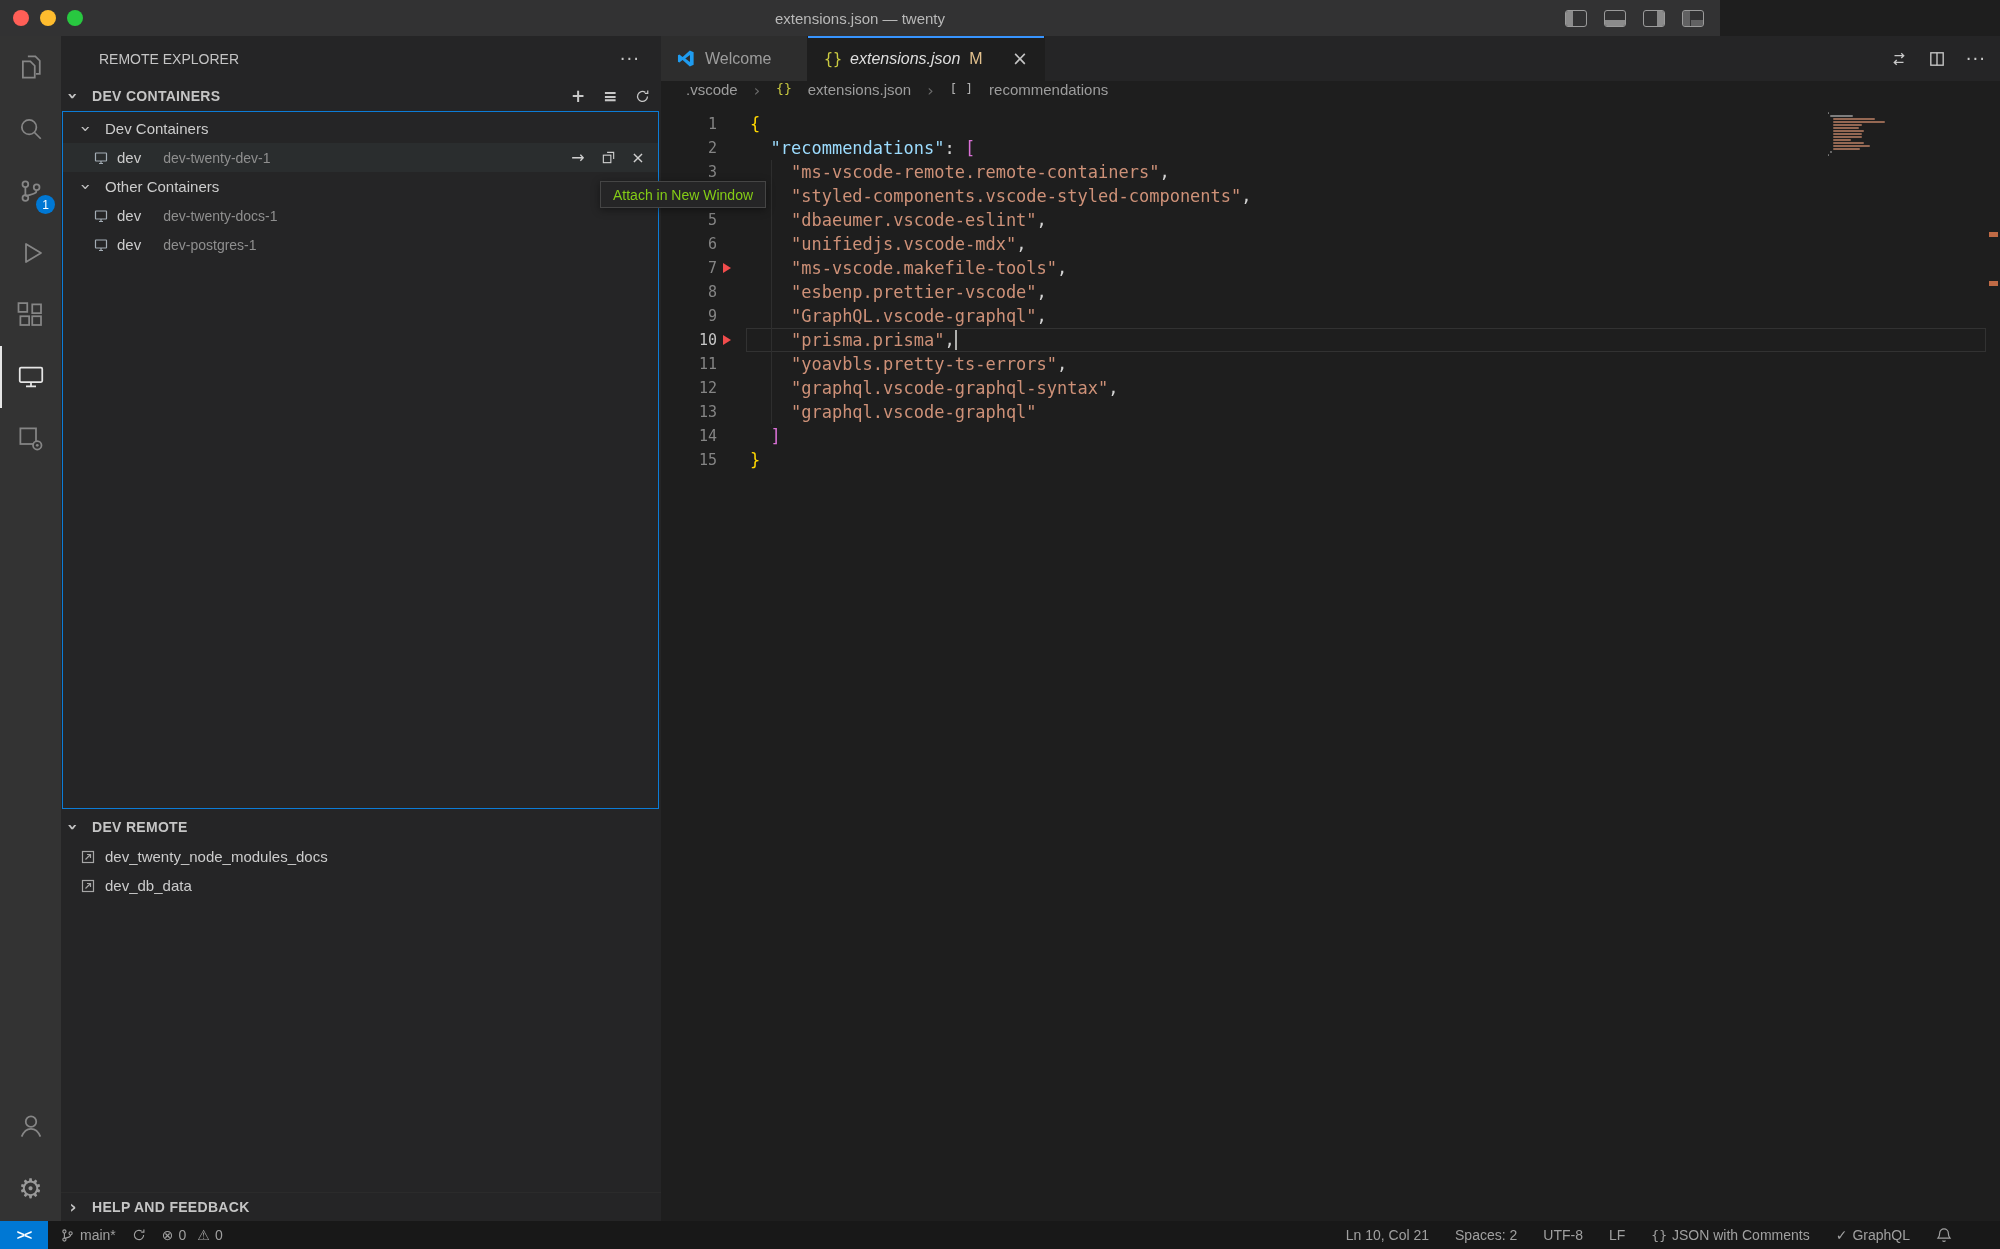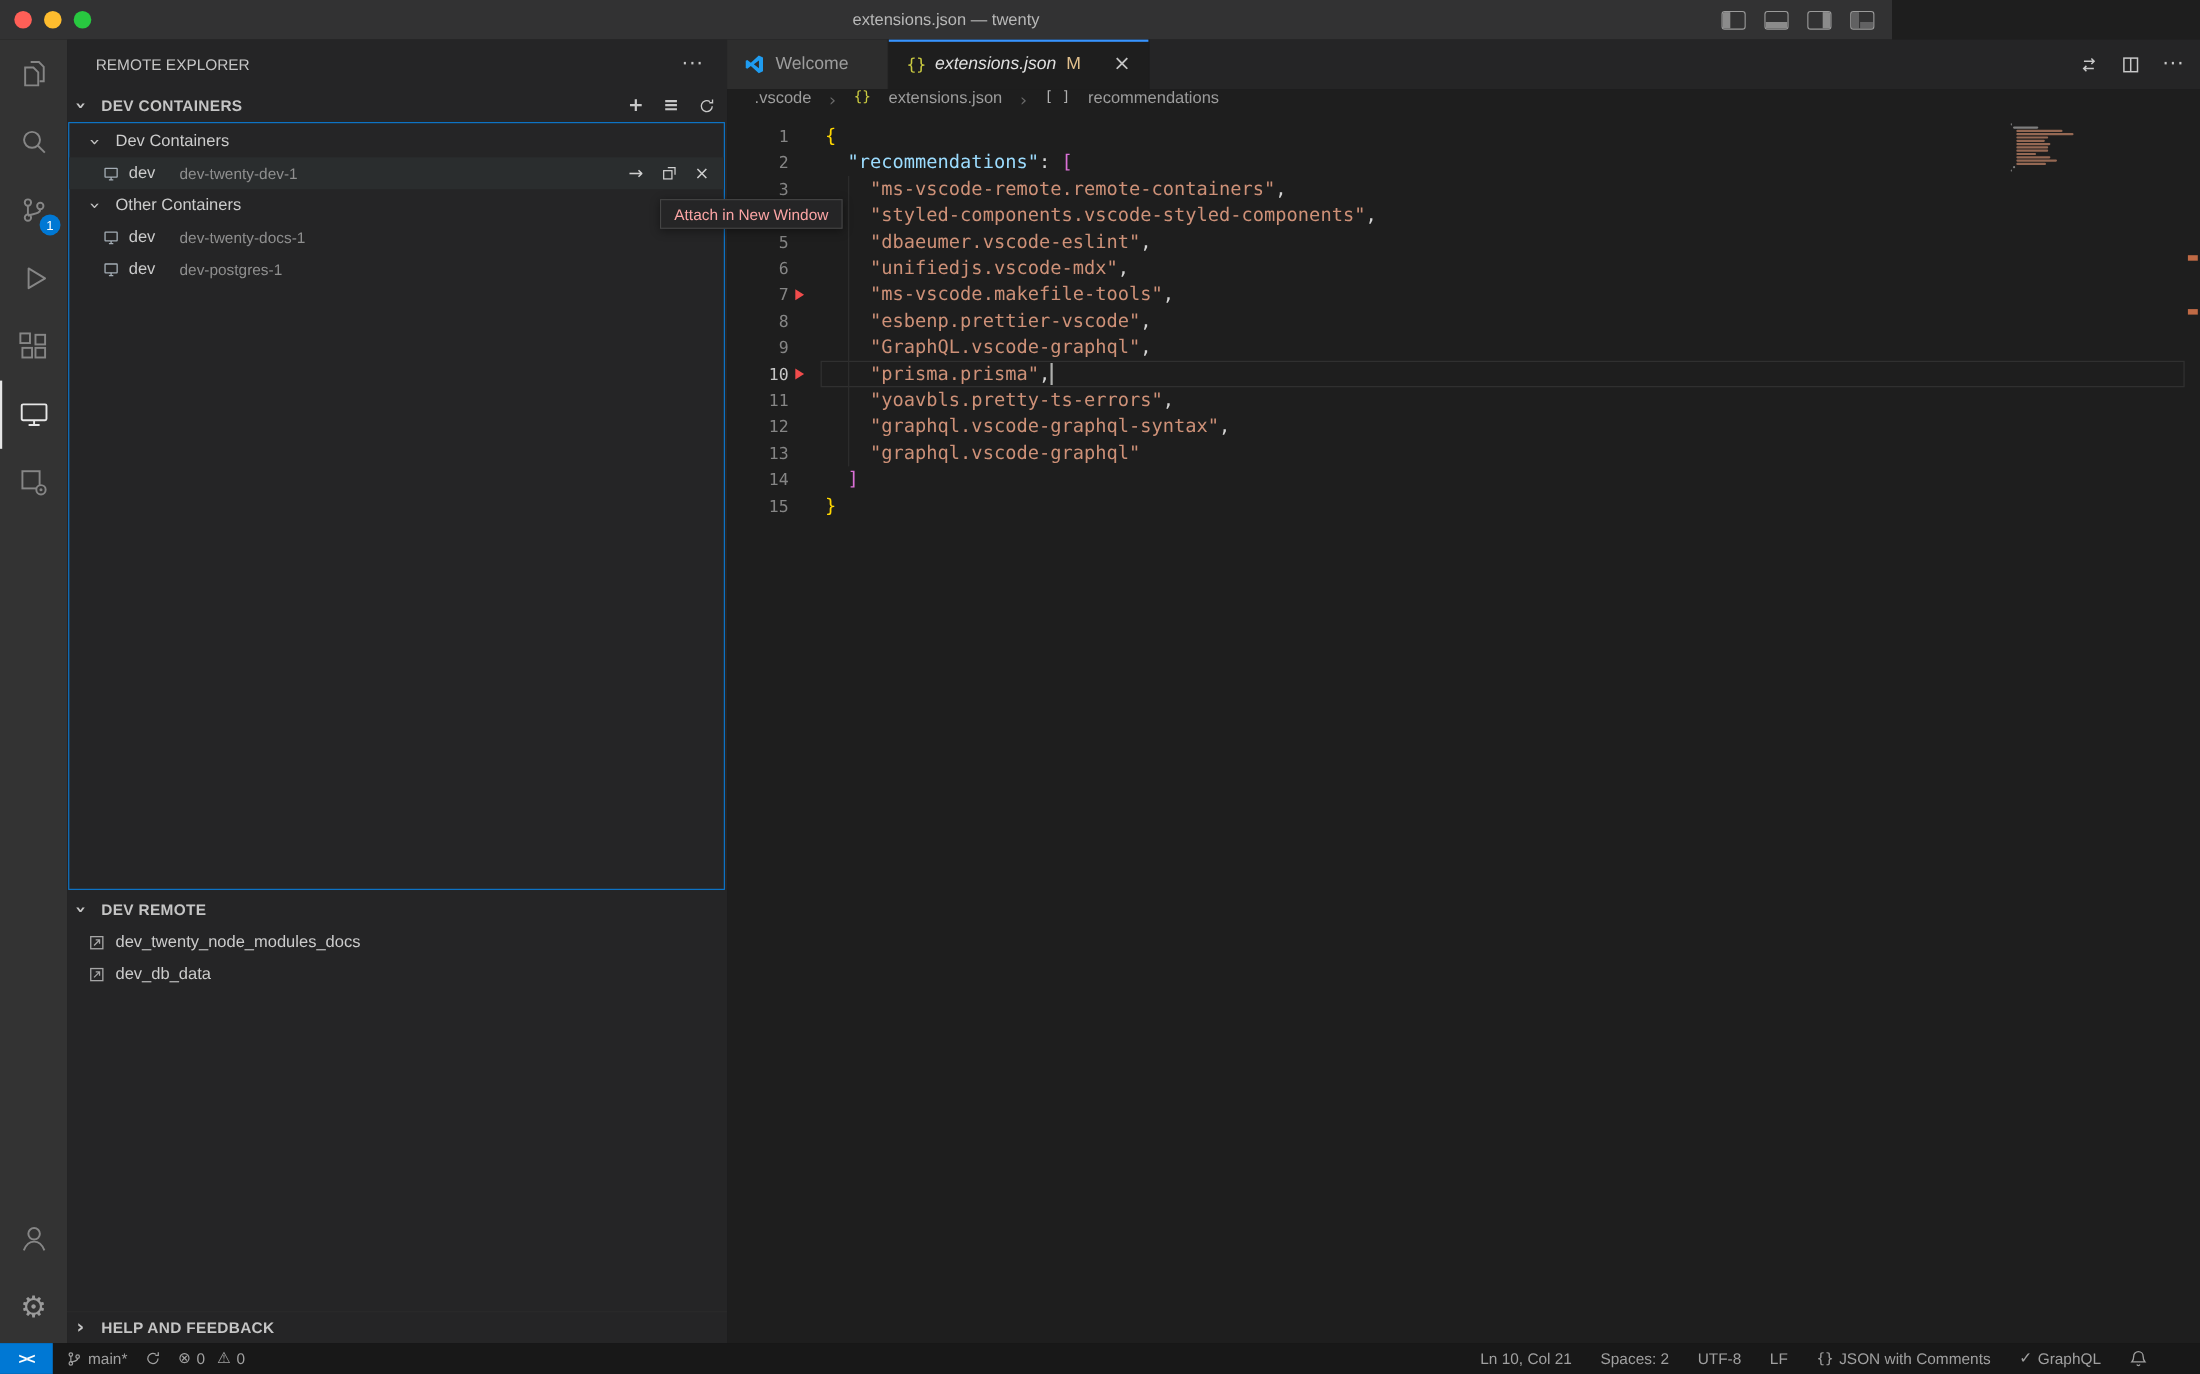--- a/index.html
+++ b/index.html
@@ -31,21 +31,21 @@
   .ab-item.active{color:#e6e6e6}
   .ab-item.active::before{content:"";position:absolute;left:0;top:0;width:2px;height:100%;background:#e6e6e6}
   .ab-badge{position:absolute;right:6px;bottom:8px;min-width:19px;height:19px;padding:0 4px;border-radius:10px;
             background:#0078d4;color:#fff;font-size:12px;display:flex;align-items:center;justify-content:center}
   #ab-bottom{position:absolute;left:0;bottom:2px;width:61px}
   .gear-glyph{font-size:27px;line-height:1;color:#9a9a9a}
 
   
   #sidebar{position:absolute;left:61px;top:36px;width:600px;height:1185px;background:#252526;color:#cccccc}
   #sidebar-titlebar{position:absolute;left:0;top:0;width:100%;height:45px;display:flex;align-items:center;
-                    padding-left:26px;font-size:14px;color:#c5c5c5}
+                    padding-left:38px;font-size:14px;color:#c5c5c5}
   #sidebar-more{position:absolute;right:21px;top:0;height:45px;display:flex;align-items:center;font-size:18px;color:#c5c5c5;letter-spacing:1px}
   .section-header{position:absolute;left:0;width:100%;height:28px;display:flex;align-items:center;
                   font-weight:700;font-size:14px;color:#c5c5c5}
   .twisty{display:inline-block;width:18px;text-align:center;font-size:17px;color:#c5c5c5;transform:rotate(90deg)}
   .collapsed .twisty{transform:none}
   .section-header .twisty{margin-left:3px}
   .section-header .sh-label{margin-left:10px;letter-spacing:.3px}
   #dc-header{top:46px}
   #dc-actions{position:absolute;right:10px;top:0;height:28px;display:flex;align-items:center;gap:14px;color:#c8c8c8}
   .hdr-icon{width:18px;height:18px;display:flex;align-items:center;justify-content:center;font-size:17px}
@@ -64,21 +64,21 @@
   .row-action svg{width:15px;height:15px;stroke:currentColor;fill:none;stroke-width:1.2}
   #dv-header{top:777px}
   #dv-list{position:absolute;left:0;top:806px;width:100%}
   .vol-row{height:29px;display:flex;align-items:center;padding-left:19px;font-size:15px;color:#cccccc}
   .vol-icon{width:16px;height:16px;color:#a6a6a6}
   .vol-label{margin-left:9px}
   #help-header{top:1156px;border-top:1px solid #2b2b2b}
 
   
   #tooltip{position:absolute;left:600px;top:181px;height:27px;padding:0 12px;display:flex;align-items:center;
-           background:#252526;border:1px solid #454545;color:#fca5a5;font-size:14px;z-index:60;
+           background:#252526;border:1px solid #454545;color:#84cc16;font-size:14px;z-index:60;
            box-shadow:0 2px 8px rgba(0,0,0,.4)}
 
   
   #tabbar{position:absolute;left:661px;top:36px;right:0;height:45px;background:#252526;display:flex}
   .tab{height:45px;display:flex;align-items:center;padding:0 16px;font-size:16px;border-right:1px solid #1e1e1e;position:relative}
   .tab.inactive{background:#2d2d2d;color:#9d9d9d;width:147px}
   .tab.active{background:#1e1e1e;color:#dfdfdf;width:237px}
   .tab.active::before{content:"";position:absolute;left:0;top:0;right:0;height:2px;background:#3794ff}
   .tab-vsc-icon{width:19px;height:19px;margin-right:9px}
   .json-braces{font-family:"DejaVu Sans Mono",monospace;font-size:15px;color:#cbcb41;margin-right:8px}

